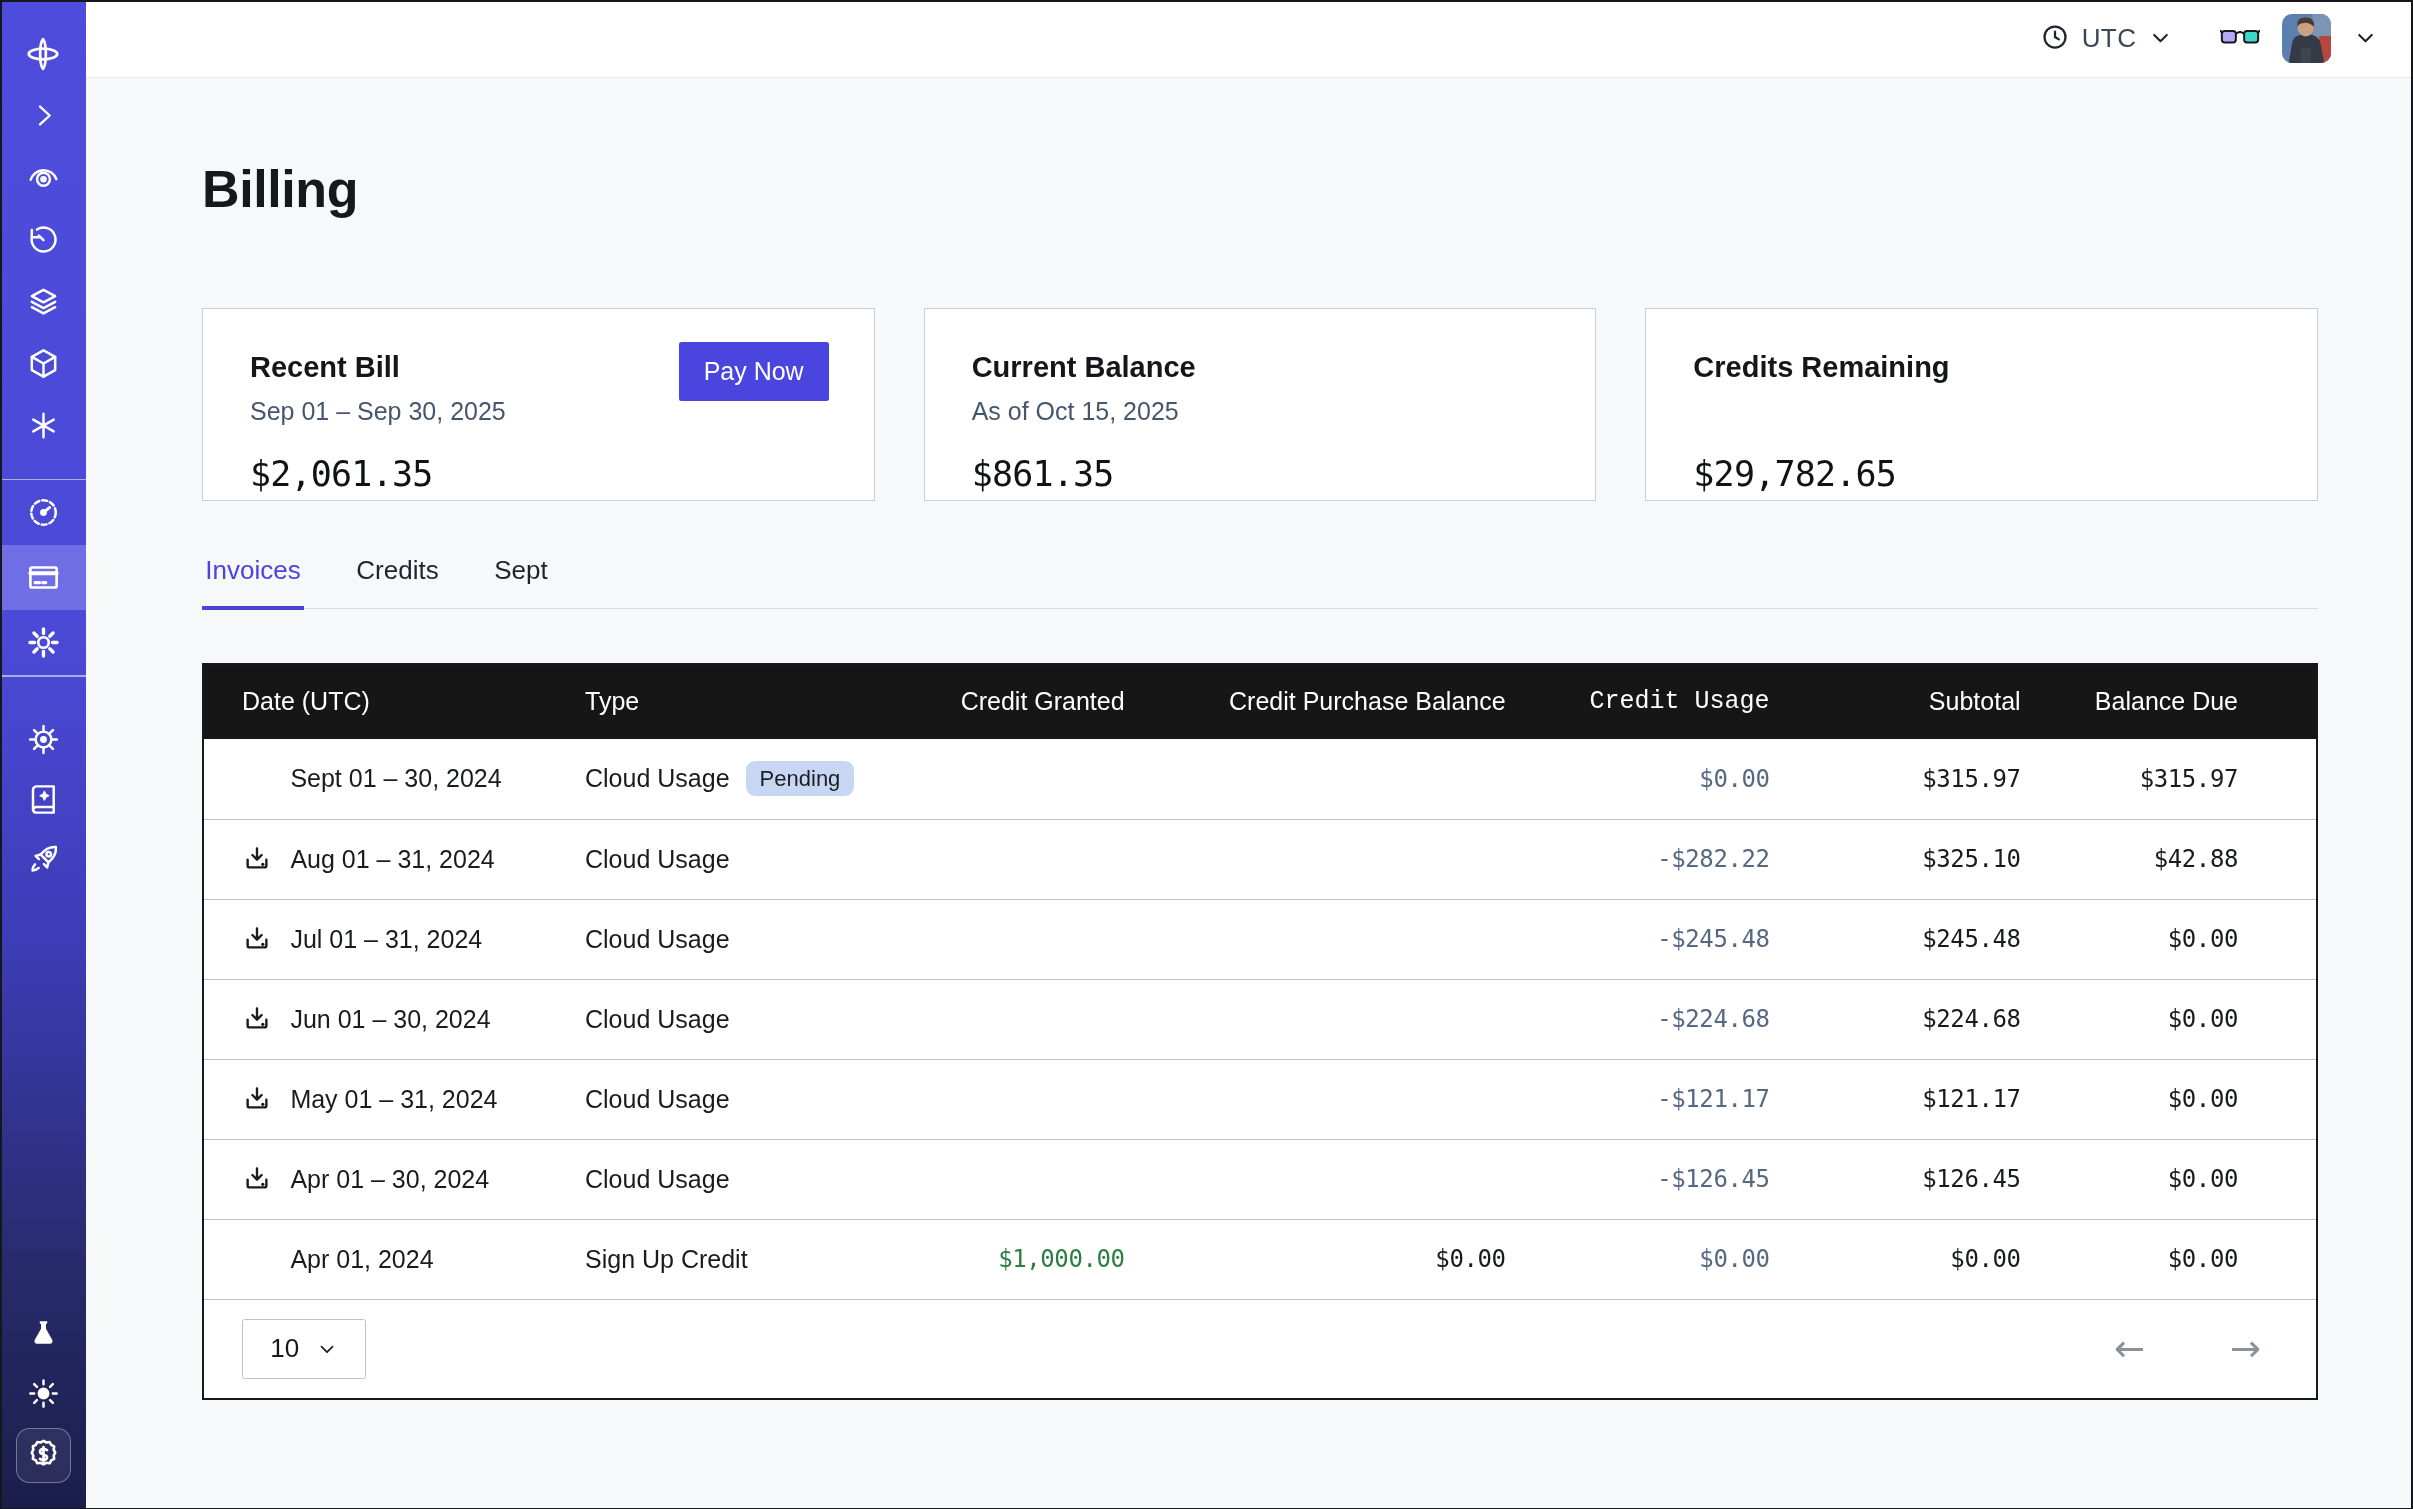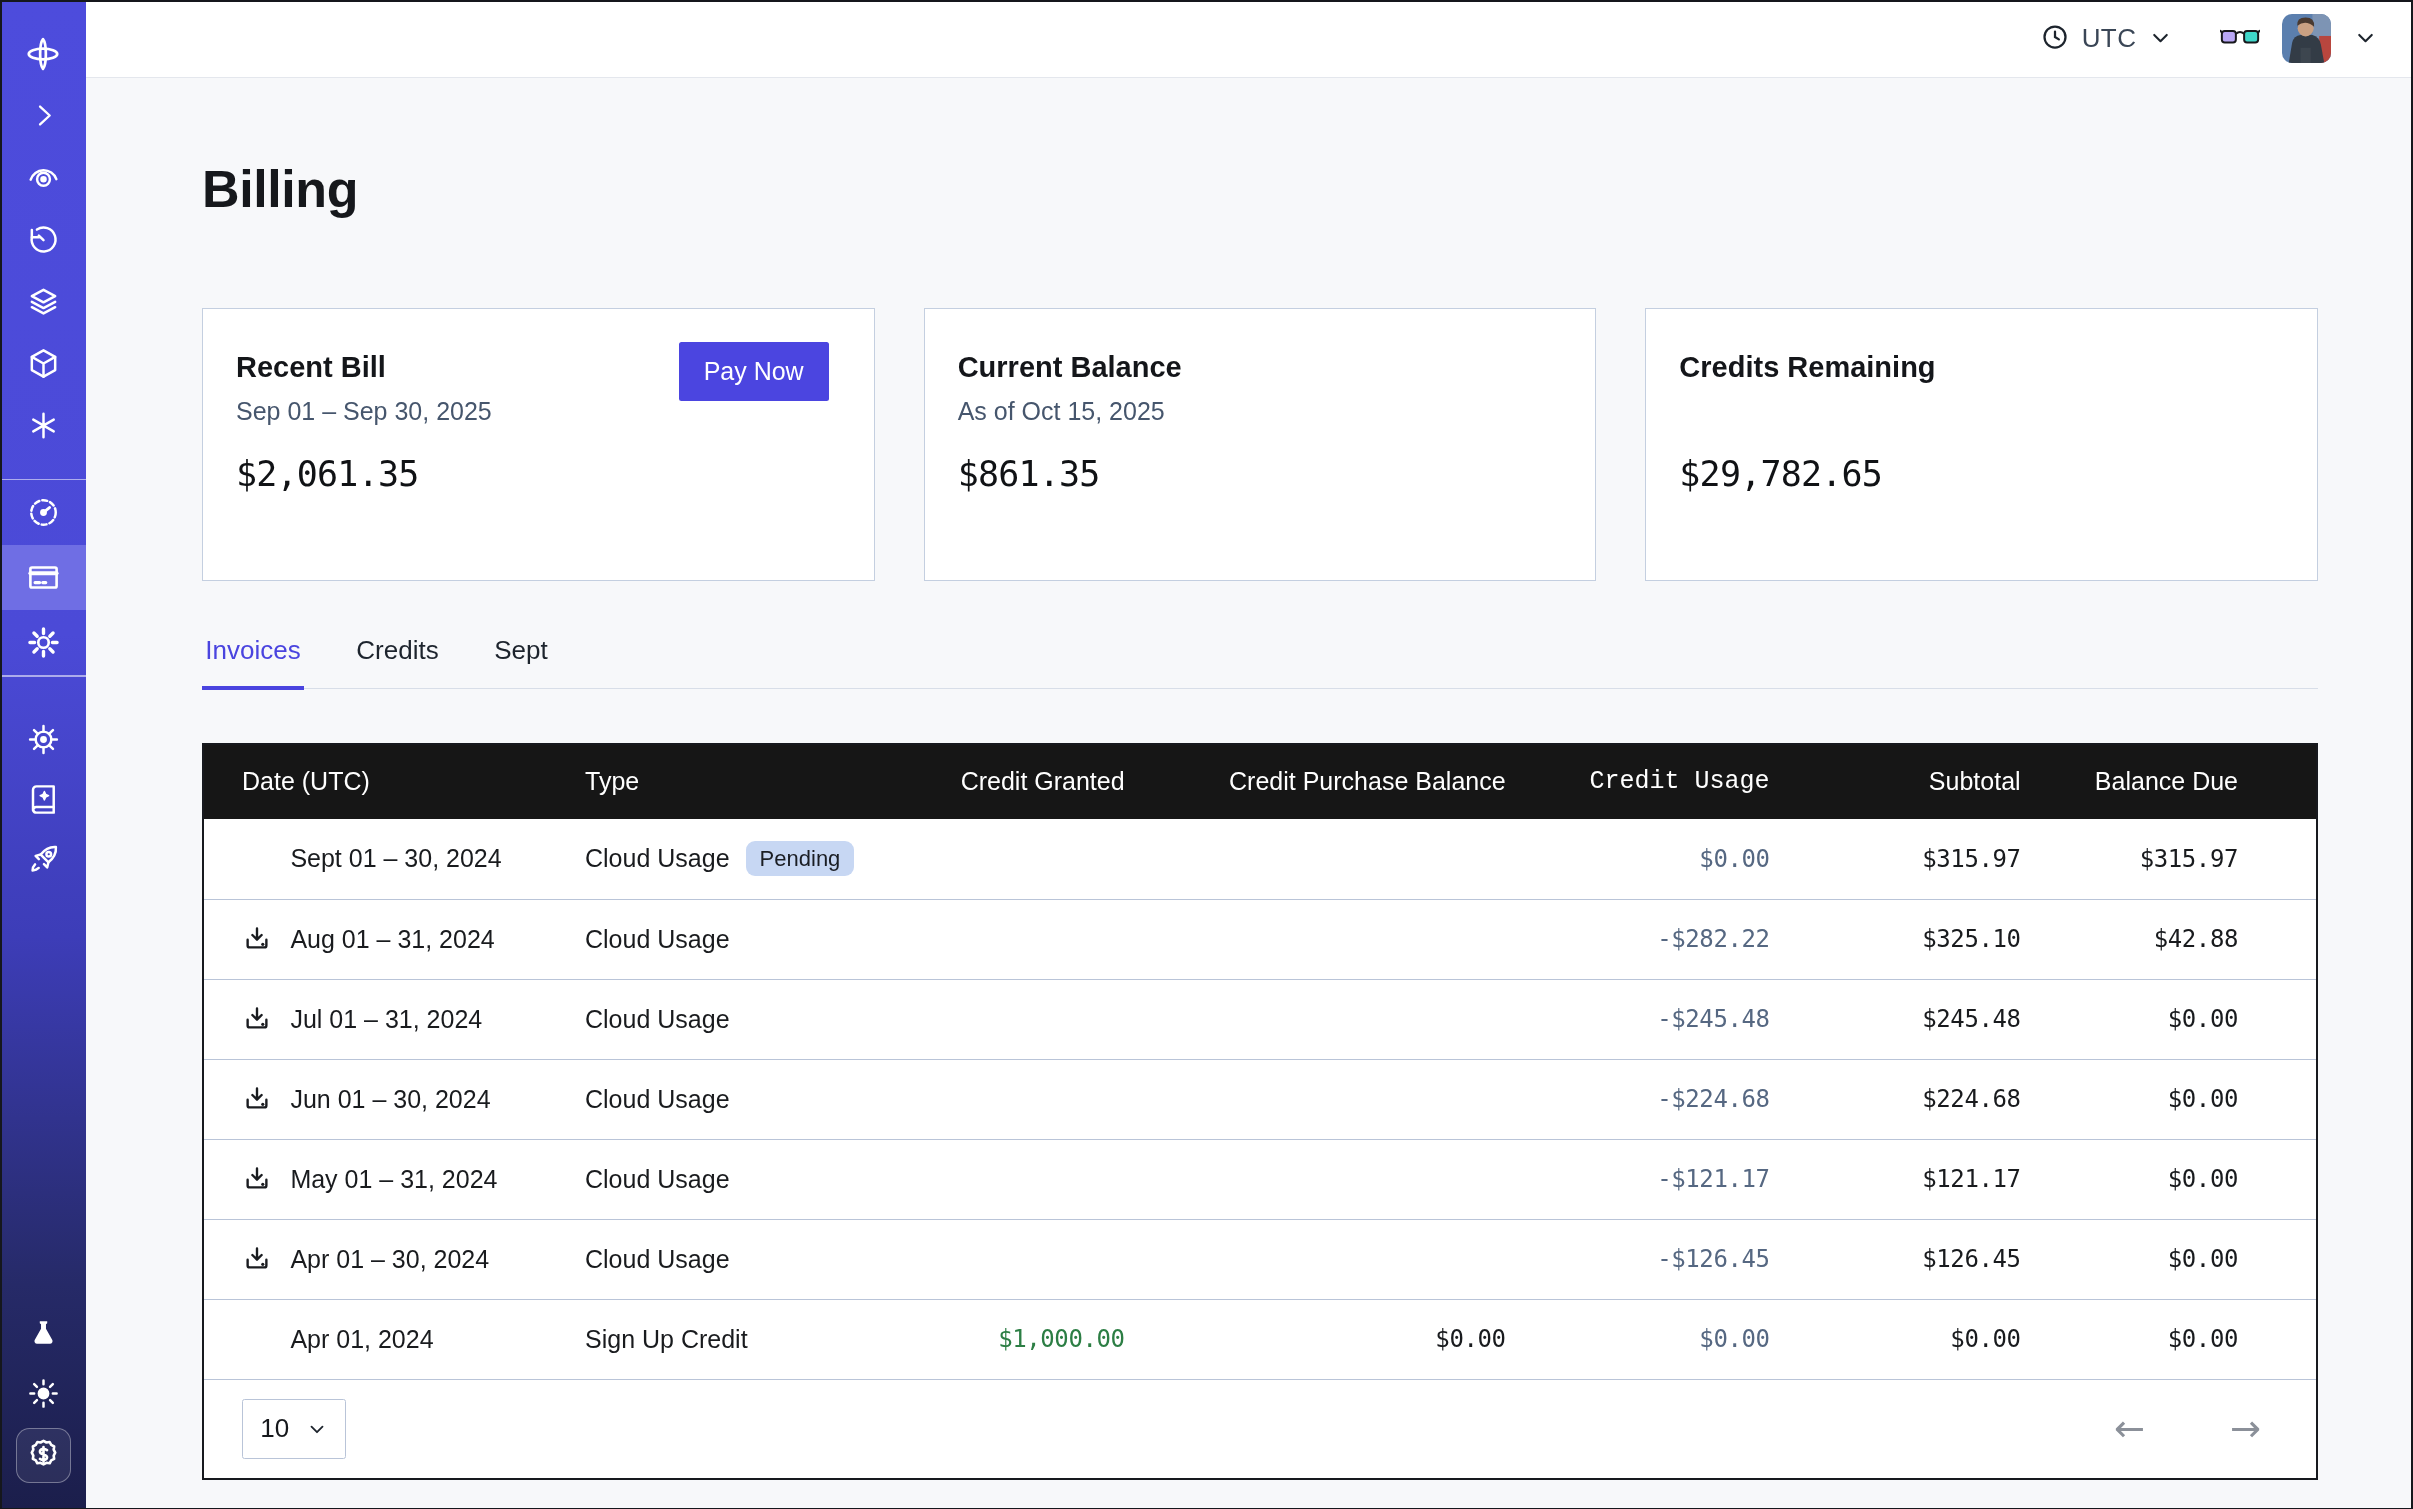--- a/index.html
+++ b/index.html
@@ -54,22 +54,22 @@
   
   .main {
     position:absolute; left:86px; top:80px; right:0; bottom:0;
     background:#f7f8fa; padding:0 95px 0 116px;
   }
   .page-title { margin-top:79px; font-size:52px; font-weight:600; color:#16181c; letter-spacing:-0.4px; }
 
   
   .cards-row { display:flex; gap:49px; margin-top:89px; }
   .card {
-    flex:1; background:#ffffff; border:1.7px solid #c4cfe0; height:273px;
-    padding:35px 33px; position:relative;
+    flex:1; background:#ffffff; border:1.7px solid #c4cfe0; height:193px;
+    padding:35px 47px; position:relative;
   }
   .card-title { font-size:29px; font-weight:600; color:#14161a; margin-top:6.7px; }
   .card-sub { font-size:25px; color:#46566d; margin-top:13.4px; min-height:32px; }
   .card-amount { font-family:"DejaVu Sans Mono", monospace; font-size:35px; color:#101215; margin-top:25px; letter-spacing:-0.8px; }
   .pay-btn {
     position:absolute; top:33px; right:45px;
     background:#4b45e0; color:#ffffff; border:none; border-radius:2.5px;
     font-size:25px; font-family:"Liberation Sans", sans-serif;
     padding:15px 25px; cursor:pointer;
   }
@@ -97,21 +97,21 @@
   .val-granted { color:#2c7e44; }
   .dl-box { width:30px; height:30px; display:flex; align-items:center; justify-content:center; cursor:pointer; flex:0 0 30px; }
   .dl-box.hidden svg { visibility:hidden; }
   .badge {
     background:#c7d7f3; color:#1b1e24; font-size:22px;
     border-radius:9px; padding:6.7px 13.4px; line-height:1;
   }
   
   .tfoot { display:flex; align-items:center; height:99px; border-top:1.7px solid #b9c4d8; padding-left:38px; background:#fff; }
   .page-size {
-    width:104px; height:60px; border:1.7px solid #b9c4d8; border-radius:2.5px; background:#fff;
+    width:124px; height:60px; border:1.7px solid #b9c4d8; border-radius:2.5px; background:#fff;
     display:flex; align-items:center; justify-content:center; gap:16.7px;
     font-size:26px; color:#16181c; cursor:pointer;
   }
   .pager-arrows { margin-left:auto; display:flex; gap:85px; padding-right:55px; }
   .pager-arrow { font-size:37px; color:#8b9099; cursor:pointer; line-height:1; font-family:"DejaVu Sans", sans-serif; }
 </style>
 </head>
 <body>
 
 <div class="outer-frame"></div>

